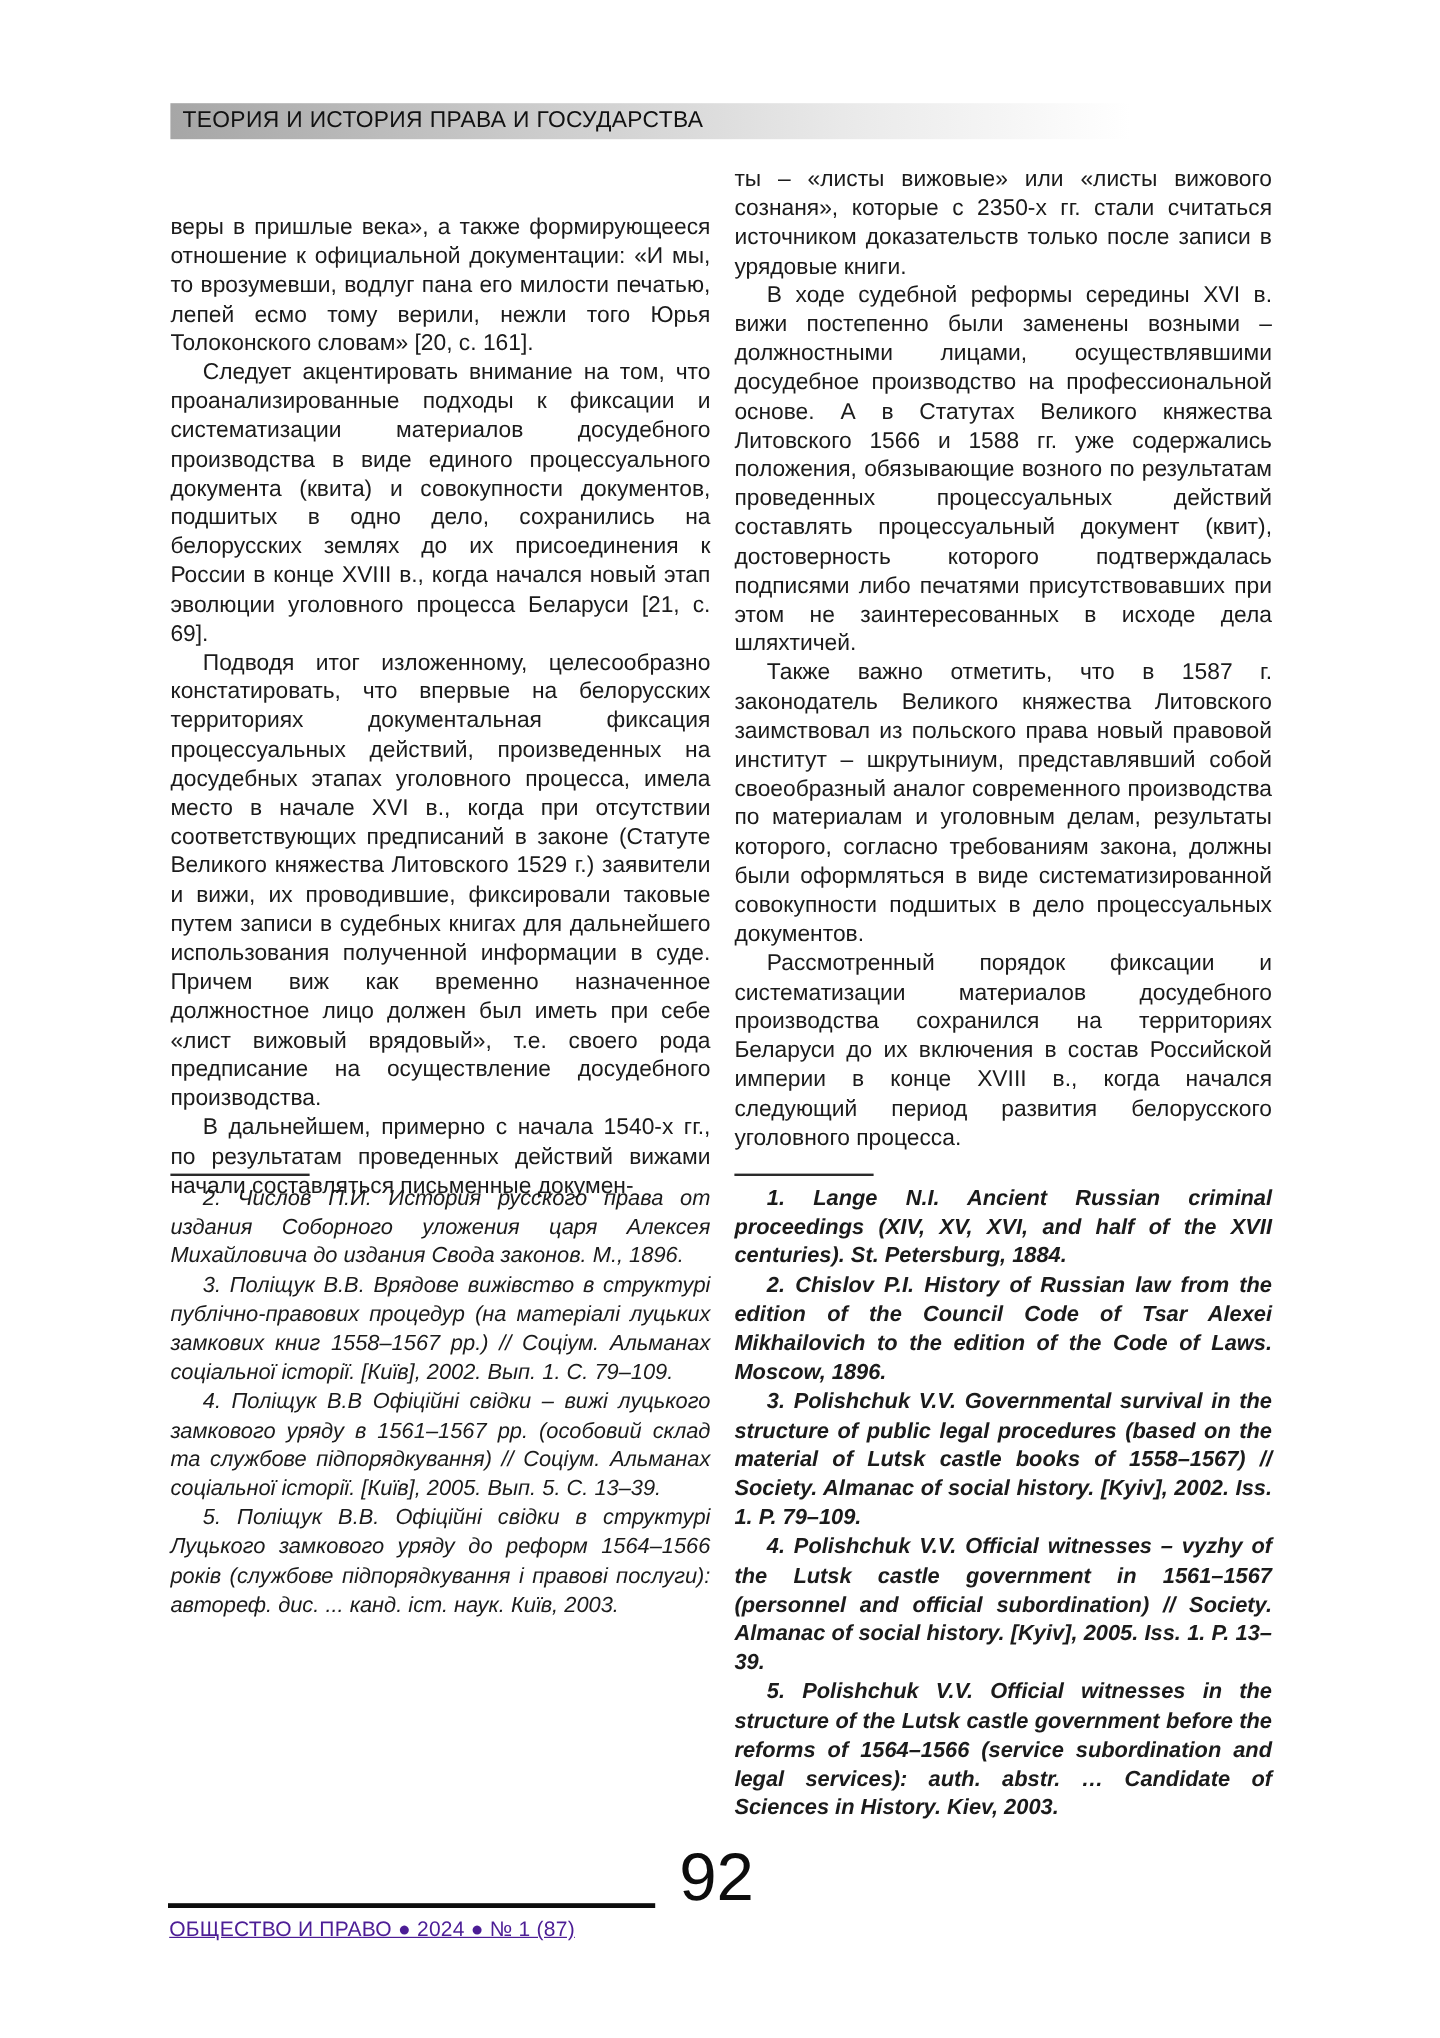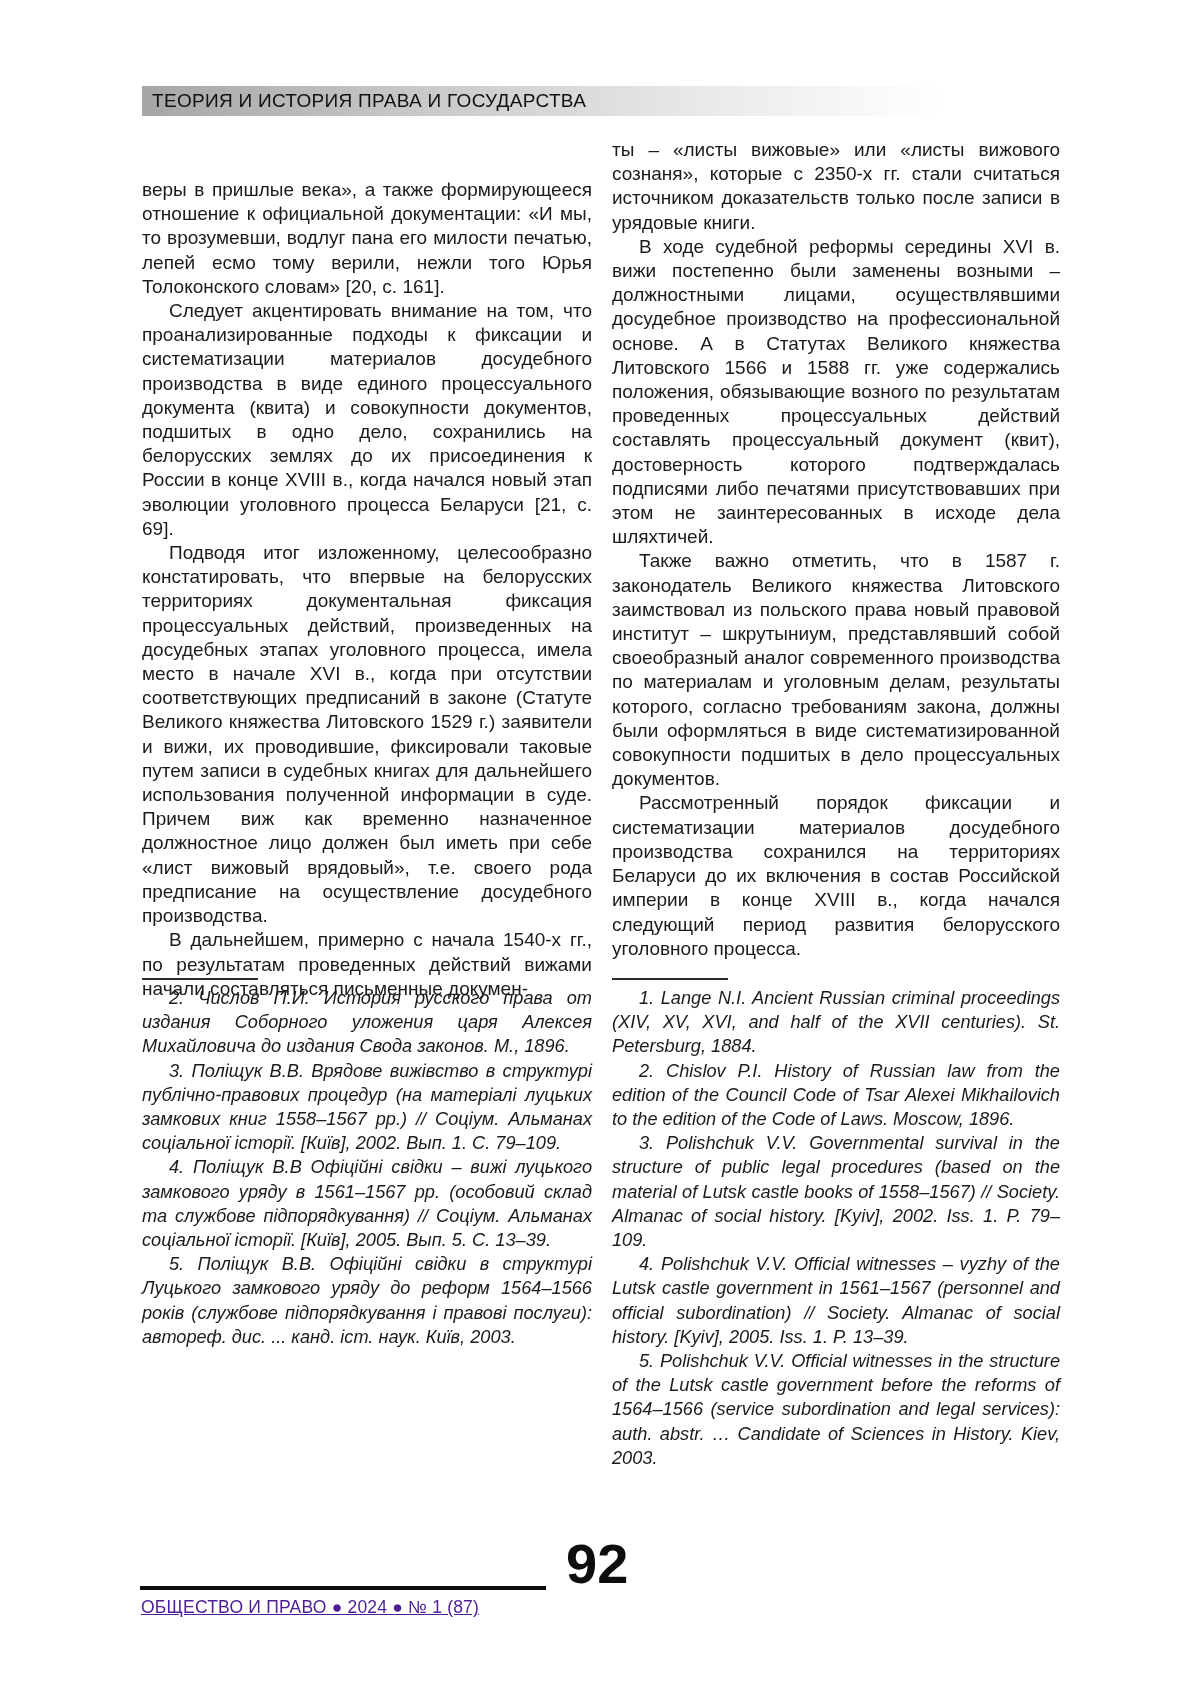--- a/index.html
+++ b/index.html
@@ -55,21 +55,21 @@
   
   .references {
     position: absolute;
     left: 142px;
     top: 978px;
     width: 918px;
     display: flex;
     gap: 20px;
   }
   .ref-col-left  { width: 450px; }
-  .ref-col-right { width: 448px; }
+  .ref-col-right { width: 448px; font-weight: bold; }
   .footnote-sep {
     width: 116px;
     border-top: 2px solid #2a2a2a;
     margin: 0 0 6px 0;
   }
   .references p {
     margin: 0;
     font-size: 18.2px;
     line-height: 24.2px;
     font-style: italic;
@@ -83,21 +83,21 @@
     top: 1586px;
     width: 406px;
     border-top: 4px solid #0d0d0d;
   }
   .page-num {
     position: absolute;
     left: 566px;
     top: 1536px;
     font-size: 56px;
     line-height: 1;
-    font-weight: bold;
+    font-weight: normal;
     color: #0d0d0d;
   }
   .journal-line {
     position: absolute;
     left: 141px;
     top: 1597px;
     font-size: 17.5px;
     color: #4c1d95;
     letter-spacing: 0.2px;
     white-space: nowrap;

